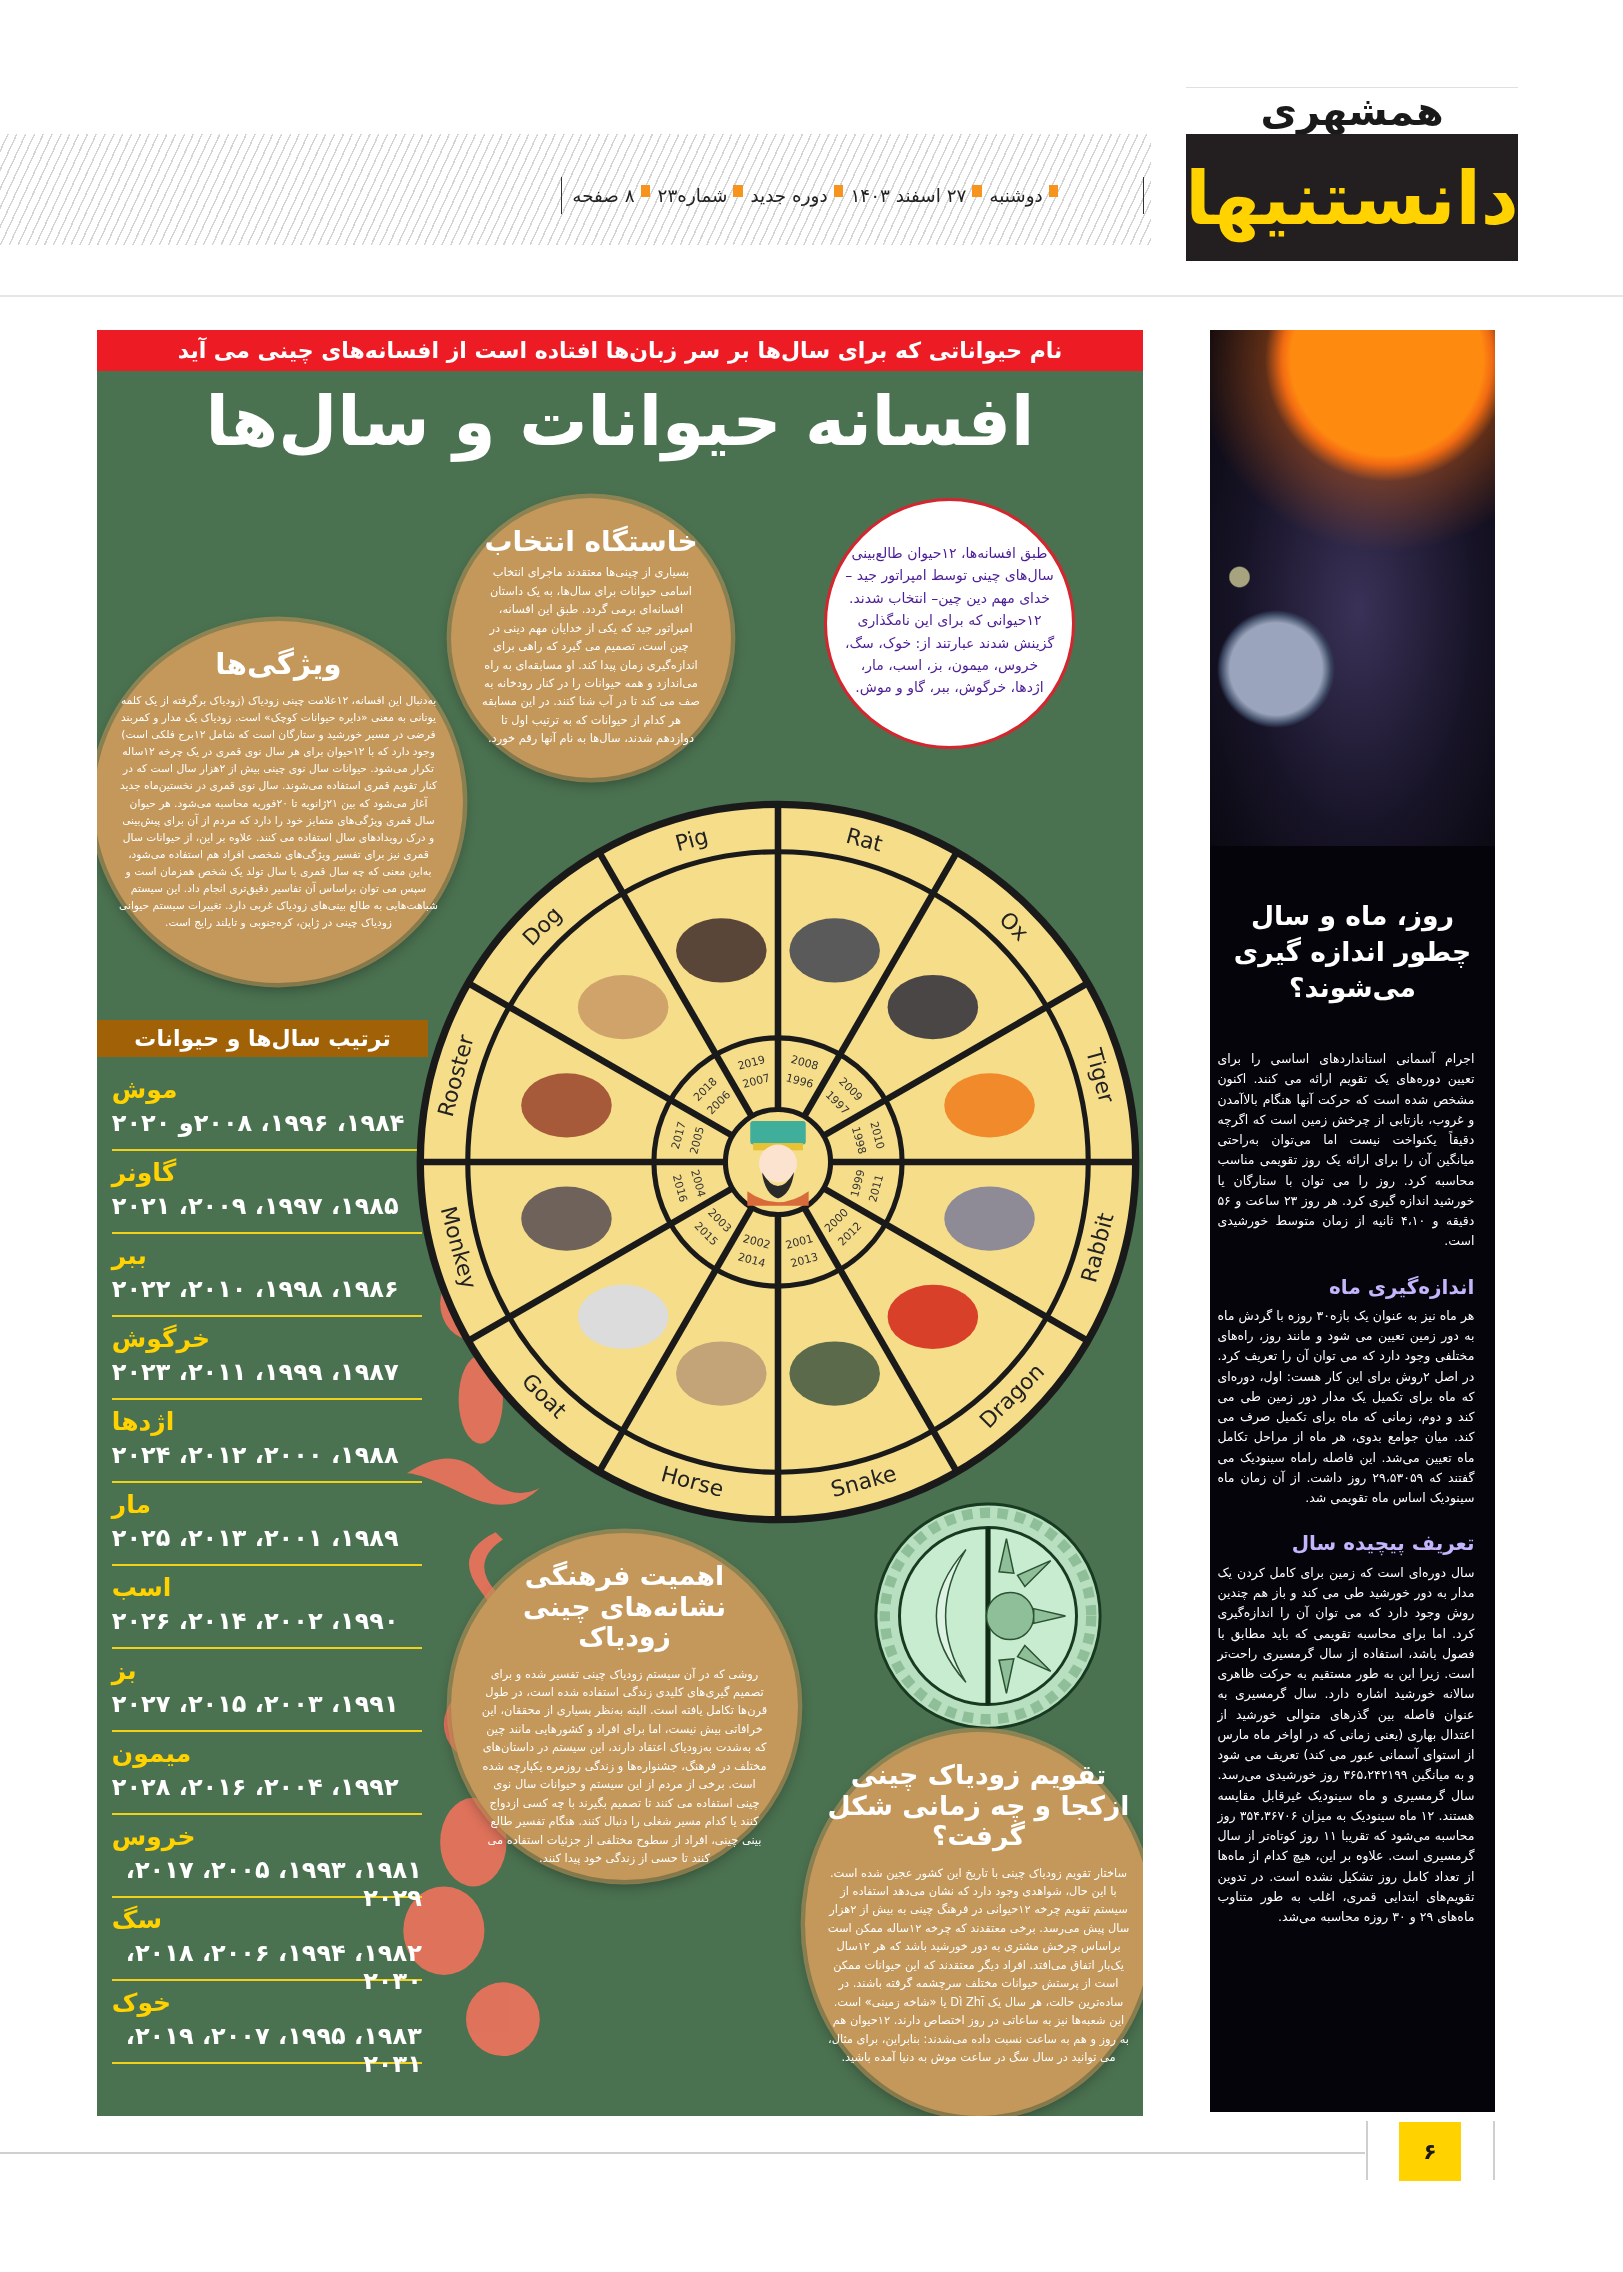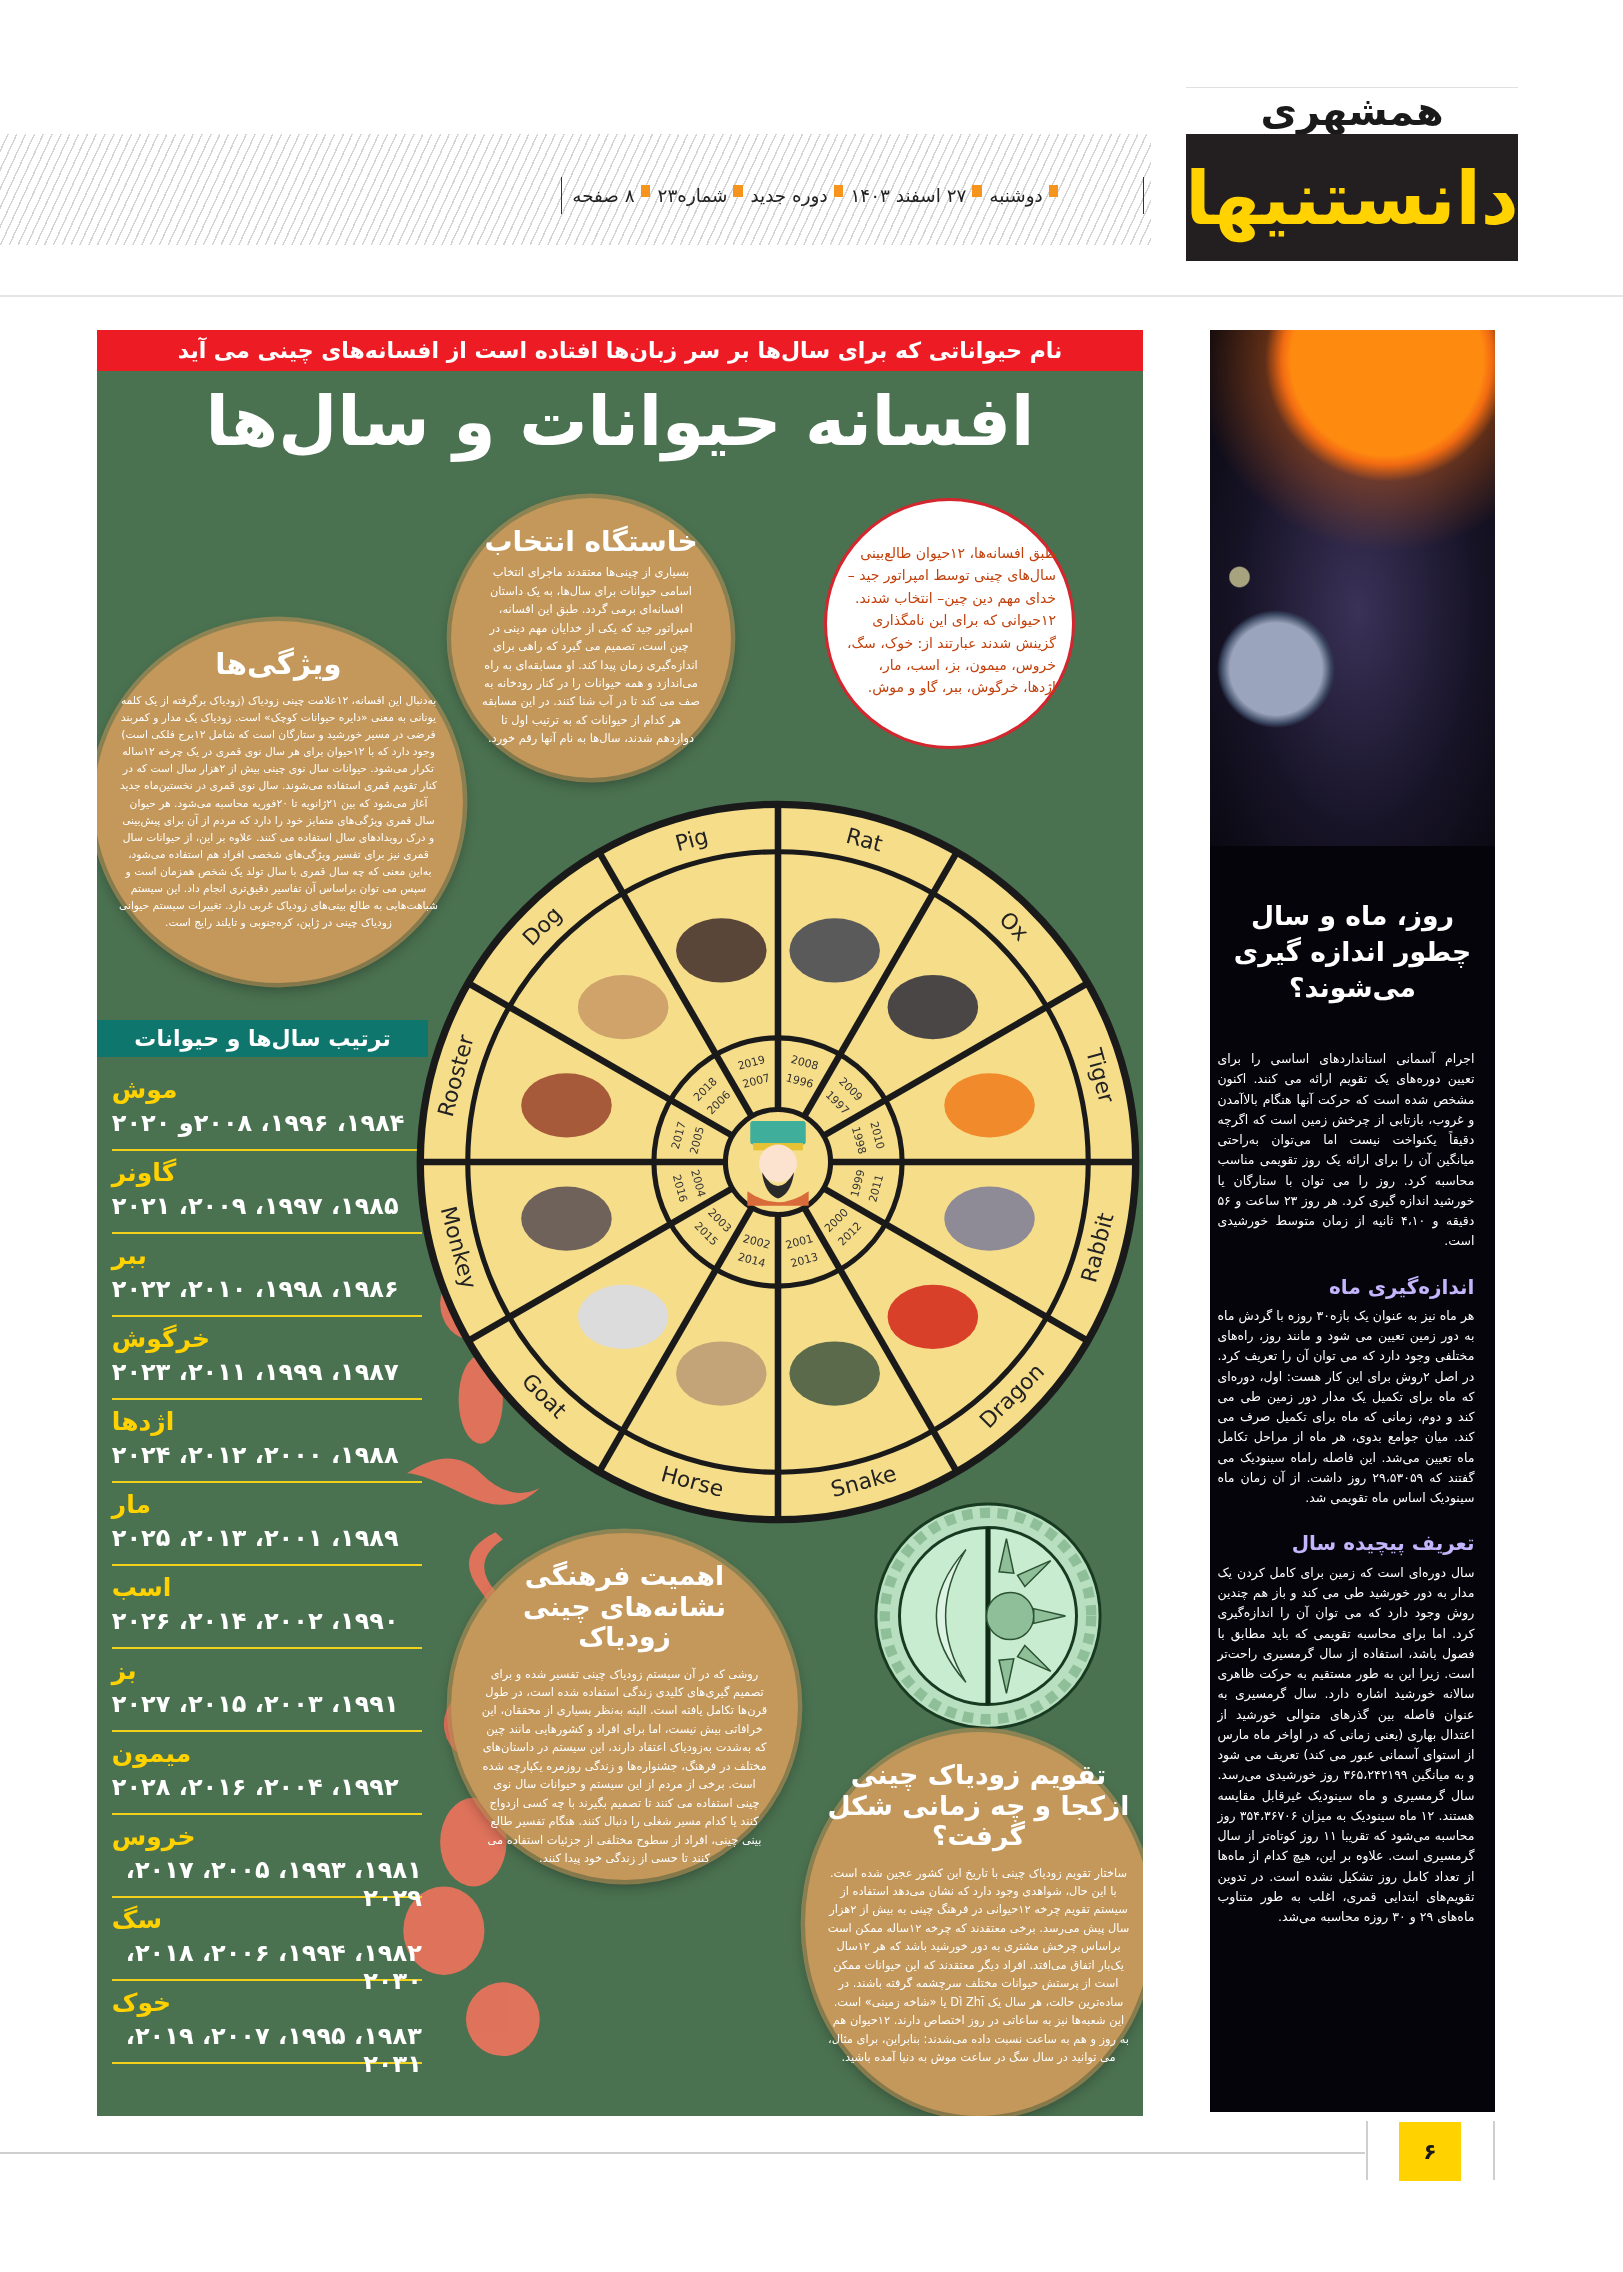--- a/index.html
+++ b/index.html
@@ -63,27 +63,27 @@
   .blob-origin h3 { font-size: 28px; margin-bottom: 5px; }
   .blob-features { left: -3px; top: 291px; width: 369px; height: 362px; padding: 26.6px 25px 0; }
   .blob-features h3 { font-size: 29.5px; margin-bottom: 10.3px; }
   .blob-importance { left: 354px; top: 1203px; width: 347px; height: 347px; padding: 28px 29.5px 0; }
   .blob-importance h3 { font-size: 26.6px; margin-bottom: 11.8px; }
   .blob-origin-cal { left: 708px; top: 1402px; width: 347px; height: 384px; padding: 28px 22px 0; }
   .blob-origin-cal h3 { font-size: 26.6px; margin-bottom: 11.8px; }
 
   .white-circle {
     position: absolute; left: 727px; top: 168px; width: 251px; height: 251px; border-radius: 50%;
-    background: #fff; border: 3.7px solid #d4262e; color: #c2410c; 
+    background: #fff; border: 3.7px solid #d4262e; color: #4c1d95; text-align: center;
     padding: 41px 16px 0; font-size: 14px; line-height: 1.6;
   }
 
   
   .orange-band {
-    position: absolute; left: 0; top: 690px; width: 331px; height: 37px; background: #0f766e;
+    position: absolute; left: 0; top: 690px; width: 331px; height: 37px; background: #a16207;
     color: #fff; font-weight: bold; font-size: 22px; display: flex; align-items: center; justify-content: center;
   }
 
   .year-list { position: absolute; left: 14.8px; top: 738px; width: 310px; }
   .year-row { height: 83px; position: relative; border-bottom: 2.2px solid #f2d11a; width: 100%; margin-bottom: 0; }
   .year-row .animal { position: absolute; right: auto; left: 0; top: 7.4px; color: #ffd200; font-weight: bold; font-size: 25px; }
   .year-row .years { position: absolute; left: 0; top: 41px; color: #fff; font-weight: bold; font-size: 24px; direction: rtl; letter-spacing: 0.7px; }
 
   
   .wheel-wrap { position: absolute; left: 316px; top: 467px; width: 730px; height: 730px; }

